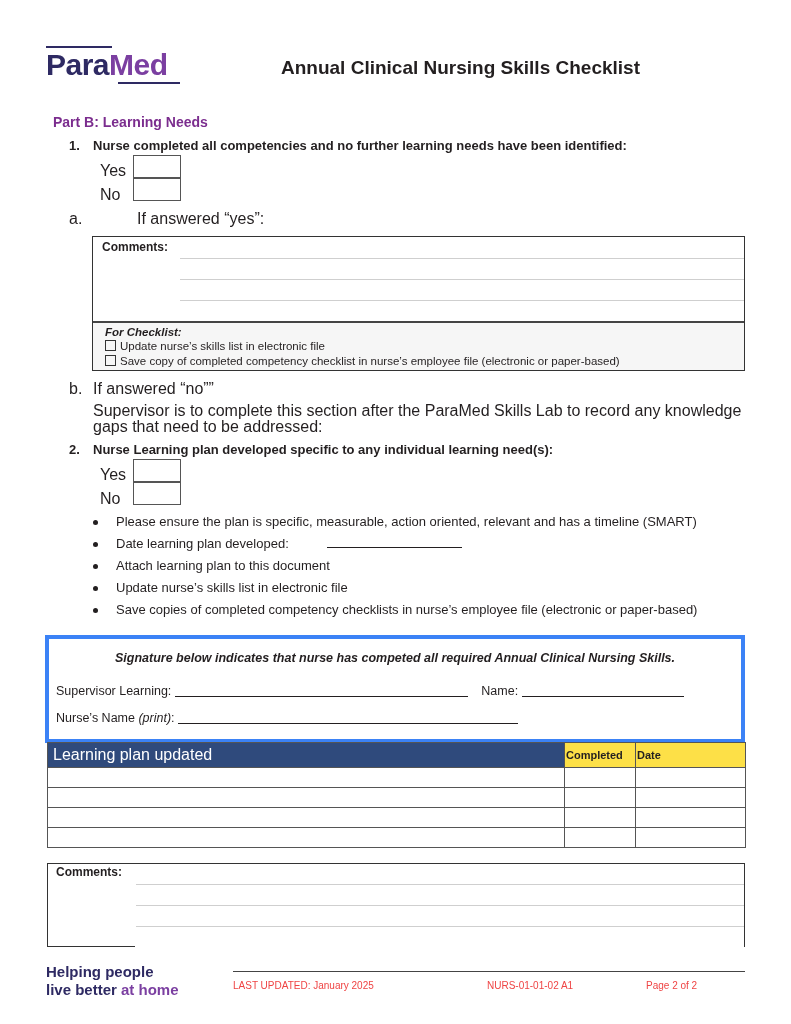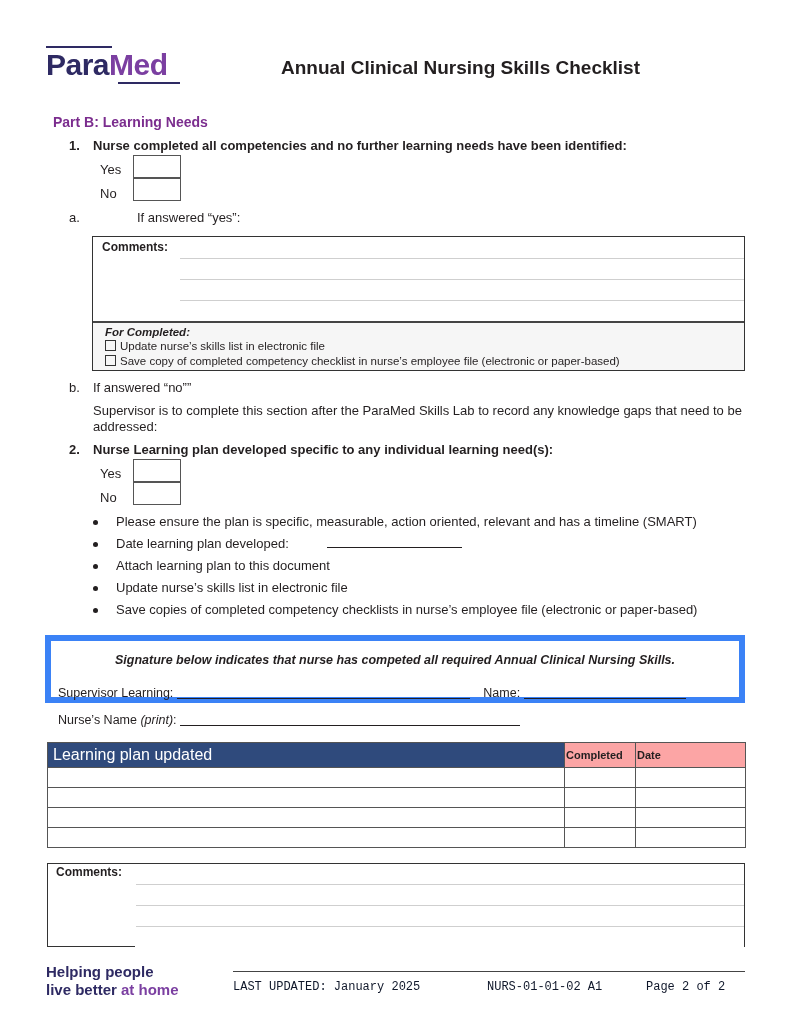--- a/index.html
+++ b/index.html
@@ -14,59 +14,59 @@
   .logo .word { position: absolute; left: 0; top: 4px; font-size: 30px; font-weight: bold; letter-spacing: -0.5px; line-height: 34px; }
   .logo .para { color: #2e2a63; }
   .logo .med { color: #7b3fa1; text-align: right; }
 
   .doc-title { left: 281px; top: 57px; font-size: 19px; font-weight: bold; color: #231f20; }
 
   .section-title { left: 53px; top: 114px; font-size: 14px; font-weight: bold; color: #7b2d8e; }
 
   .q-num { font-weight: bold; font-size: 13px; }
   .q-text { font-weight: bold; font-size: 13px; }
-  .label { font-size: 13px; }
+  .label { font-size: 16px; }
 
   .yn-box { position: absolute; width: 48px; height: 23px; border: 1px solid #555; background: #fff; box-sizing: border-box; }
 
   
   .comments1 { left: 92px; top: 236px; width: 653px; height: 135px; border: 1px solid #333; box-sizing: border-box; }
   .comments-label { position: absolute; left: 9px; top: 3px; font-size: 12px; font-weight: bold; font-family: "Liberation Sans", sans-serif; }
   .comment-line { position: absolute; left: 87px; right: 0; height: 1px; background: #cfcfcf; }
   .supervisor-box { position: absolute; left: 0; right: 0; top: 84px; bottom: 0; border-top: 2px solid #444; background: #f6f6f6; padding: 2px 12px; }
   .supervisor-box .sv-title { font-size: 11.5px; font-weight: bold; font-style: italic; line-height: 14px; }
   .supervisor-box .sv-item { font-size: 11.5px; line-height: 15px; }
   .cb { display: inline-block; width: 9px; height: 9px; border: 1px solid #333; margin-right: 4px; vertical-align: -1px; }
 
   .bullet-list { left: 93px; top: 513px; }
   .bullet-item { position: relative; padding-left: 23px; height: 22px; line-height: 18px; font-size: 13px; }
   .bullet-item .dot { position: absolute; left: 0; top: 7px; width: 5px; height: 5px; border-radius: 50%; background: #231f20; }
   .date-line { display: inline-block; width: 135px; border-bottom: 1px solid #231f20; margin-left: 38px; height: 12px; vertical-align: 0; }
 
   
-  .sig-box { left: 45px; top: 635px; width: 700px; height: 68px; border: 6px solid #3b82f6; box-sizing: border-box; }
+  .sig-box { left: 45px; top: 635px; width: 700px; height: 108px; border: 4px solid #3b82f6; box-sizing: border-box; }
   .sig-note { position: absolute; left: 0; right: 0; top: 12px; text-align: center; font-size: 12.5px; font-weight: bold; font-style: italic; }
   .sig-row { position: absolute; left: 7px; font-size: 12.5px; }
   .uline { display: inline-block; border-bottom: 1px solid #231f20; height: 13px; vertical-align: -2px; }
 
   
   .lp-table { left: 47px; top: 742px; width: 699px; border-collapse: collapse; }
   .lp-table td { border: 1px solid #555; height: 19px; padding: 0; }
   .lp-head-main { background: #2f4a7c; color: #ffffff; font-size: 16px; padding-left: 5px !important; height: 24px !important; }
-  .lp-head-sub { background: #fca5a5; font-size: 11px; font-weight: bold; color: #231f20; vertical-align: middle; padding-left: 1px !important; }
+  .lp-head-sub { background: #fde047; font-size: 11px; font-weight: bold; color: #231f20; vertical-align: middle; padding-left: 1px !important; }
 
   
   .comments2 { left: 47px; top: 863px; width: 698px; height: 84px; border-top: 1px solid #333; border-left: 1px solid #333; border-right: 1px solid #333; box-sizing: border-box; }
   .comments2 .bottom-seg { position: absolute; left: -1px; bottom: 0; width: 88px; height: 1px; background: #333; }
 
   
   .tagline { left: 46px; top: 963px; font-size: 15px; font-weight: bold; line-height: 18px; color: #2e2a63; }
   .tagline .accent { color: #7b3fa1; }
   .footer-rule { left: 233px; top: 971px; width: 512px; height: 1px; background: #444; }
-  .footer-text { top: 980px; font-size: 12px; color: #0f172a; font-family: Liberation Mono, monospace; }
+  .footer-text { top: 980px; font-size: 10px; color: #ef4444; }
 </style>
 </head>
 <body>
 
 <div class="abs logo">
   <div class="bar-top"></div>
   <div class="word"><span class="para">Para</span><span class="med">Med</span></div>
   <div class="bar-bot"></div>
 </div>
 
@@ -83,21 +83,21 @@
 
 <div class="abs label" style="left:69px; top:210px;">a.</div>
 <div class="abs label" style="left:93px; top:210px;margin-left:44px;">If answered “yes”:</div>
 
 <div class="abs comments1">
   <div class="comments-label">Comments:</div>
   <div class="comment-line" style="top:21px;"></div>
   <div class="comment-line" style="top:42px;"></div>
   <div class="comment-line" style="top:63px;"></div>
   <div class="supervisor-box">
-    <div class="sv-title">For Completed:</div>
+    <div class="sv-title">For Checklist:</div>
     <div class="sv-item"><span class="cb"></span><span>Update nurse’s skills list in electronic file</span></div>
     <div class="sv-item"><span class="cb"></span><span>Save copy of completed competency checklist in nurse’s employee file (electronic or paper-based)</span></div>
   </div>
 </div>
 
 <div class="abs label" style="left:69px; top:380px;">b.</div>
 <div class="abs label" style="left:93px; top:380px;">If answered “no””</div>
 <div class="abs label" style="left:93px; top:403px; width:660px; line-height:16px;">Supervisor is to complete this section after the ParaMed Skills Lab to record any knowledge gaps that need to be addressed:</div>
 
 <div class="abs q-num" style="left:69px; top:442px;">2.</div>

